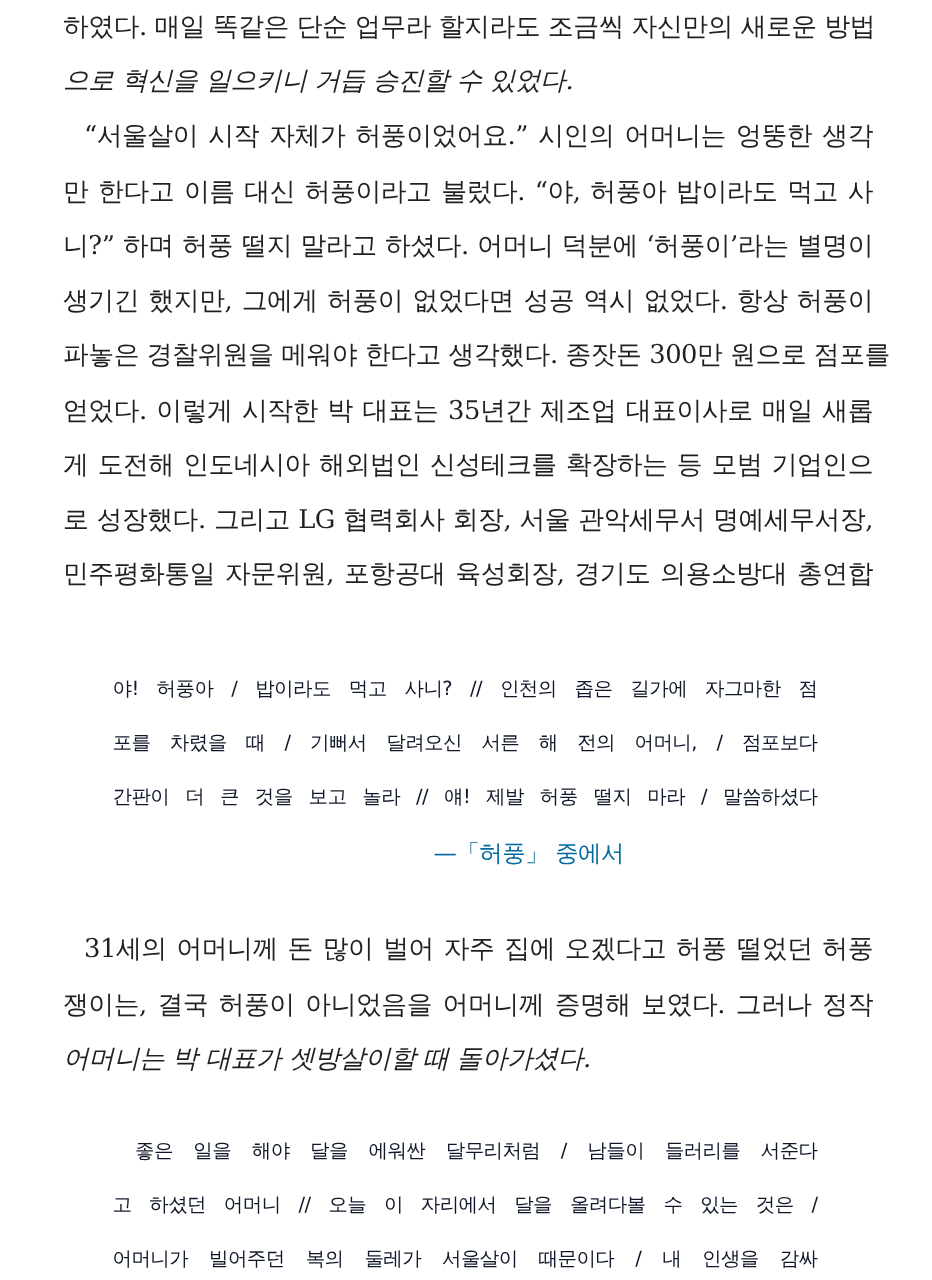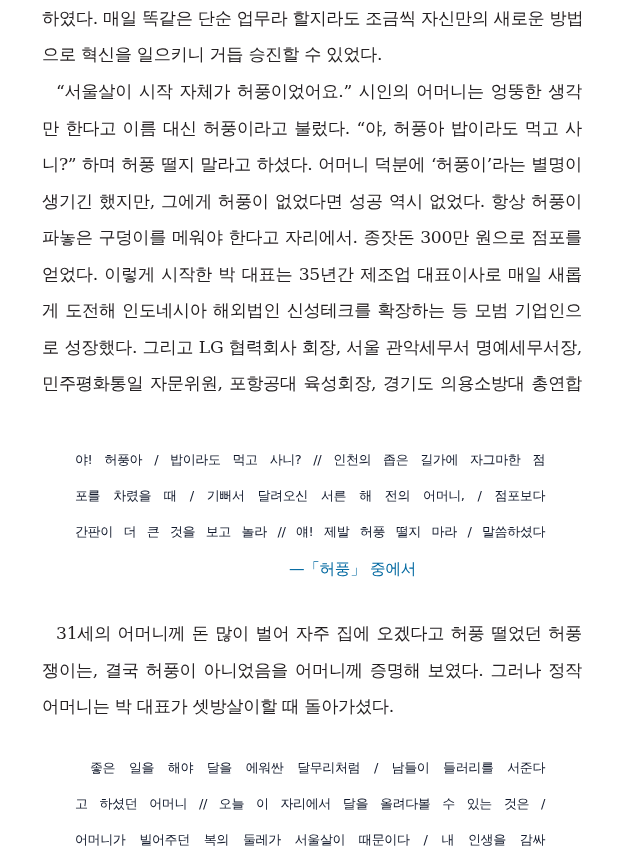--- a/index.html
+++ b/index.html
@@ -30,20 +30,21 @@
       letter-spacing: -0.3px;
     }
     .body-line {
       left: 42px;
       width: 540px;
       text-align: justify;
       text-align-last: justify;
     }
     .body-line.last {
       text-align-last: left;
+      font-style: italic;
     }
     .body-line.indent {
       left: 56px;
       width: 526px;
     }
     .poem-line {
       font-family: "DejaVu Sans", "Liberation Sans", sans-serif;
       font-size: 13px;
       left: 75px;
       width: 470px;
@@ -69,21 +70,21 @@
 
 <div class="page">
 
   <div class="line body-line" style="top:6px;">하였다. 매일 똑같은 단순 업무라 할지라도 조금씩 자신만의 새로운 방법</div>
   <div class="line body-line last" style="top:42px;">으로 혁신을 일으키니 거듭 승진할 수 있었다.</div>
 
   <div class="line body-line indent" style="top:79px;">“서울살이 시작 자체가 허풍이었어요.” 시인의 어머니는 엉뚱한 생각</div>
   <div class="line body-line" style="top:116px;">만 한다고 이름 대신 허풍이라고 불렀다. “야, 허풍아 밥이라도 먹고 사</div>
   <div class="line body-line" style="top:152px;">니?” 하며 허풍 떨지 말라고 하셨다. 어머니 덕분에 ‘허풍이’라는 별명이</div>
   <div class="line body-line" style="top:189px;">생기긴 했지만, 그에게 허풍이 없었다면 성공 역시 없었다. 항상 허풍이</div>
-  <div class="line body-line" style="top:225px;">파놓은 구덩이를 메워야 한다고 자리에서. 종잣돈 300만 원으로 점포를</div>
+  <div class="line body-line" style="top:225px;">파놓은 경찰위원을 메워야 한다고 생각했다. 종잣돈 300만 원으로 점포를</div>
   <div class="line body-line" style="top:262px;">얻었다. 이렇게 시작한 박 대표는 35년간 제조업 대표이사로 매일 새롭</div>
   <div class="line body-line" style="top:298px;">게 도전해 인도네시아 해외법인 신성테크를 확장하는 등 모범 기업인으</div>
   <div class="line body-line" style="top:335px;">로 성장했다. 그리고 LG 협력회사 회장, 서울 관악세무서 명예세무서장,</div>
   <div class="line body-line" style="top:371px;">민주평화통일 자문위원, 포항공대 육성회장, 경기도 의용소방대 총연합</div>
 
   <div>
     <div class="line poem-line" style="top:448px;">야! 허풍아 / 밥이라도 먹고 사니? // 인천의 좁은 길가에 자그마한 점</div>
     <div class="line poem-line" style="top:484px;">포를 차렸을 때 / 기뻐서 달려오신 서른 해 전의 어머니, / 점포보다</div>
     <div class="line poem-line" style="top:520px;">간판이 더 큰 것을 보고 놀라 // 얘! 제발 허풍 떨지 마라 / 말씀하셨다</div>
     <div class="line poem-source" style="top:557px;">—「허풍」 중에서</div>

